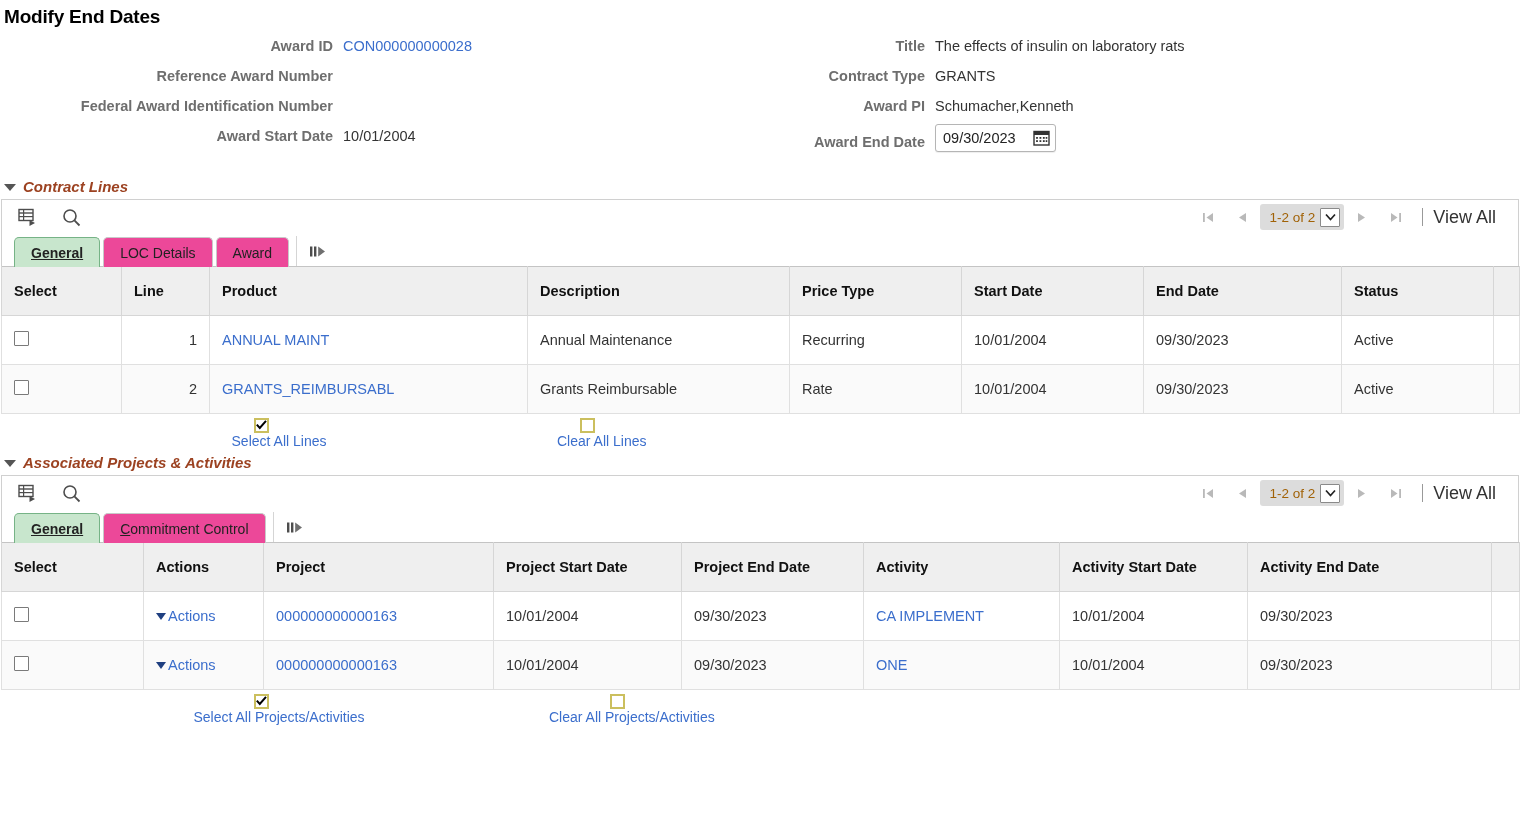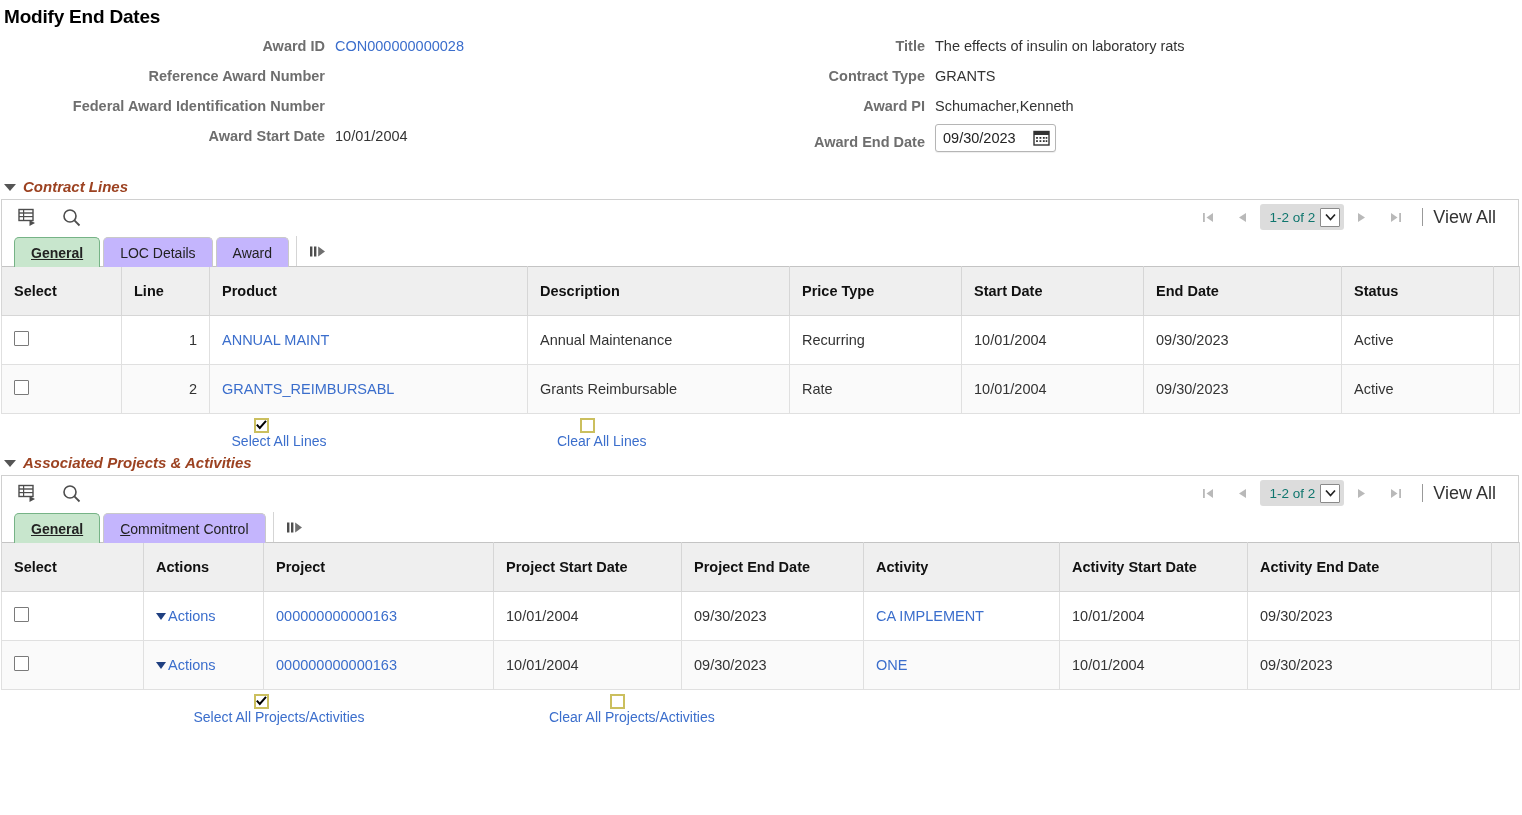--- a/index.html
+++ b/index.html
@@ -39,21 +39,21 @@
     color: #333;
     white-space: nowrap;
   }
   .flink {
     font-size: 14.5px;
     color: #3b6ecc;
     text-decoration: none;
     cursor: pointer;
   }
 
-  .hdr-left { position: absolute; left: 0; top: 0; width: 700px; }
+  .hdr-left { position: absolute; left: 8px; top: 0; width: 700px; }
   .hdr-left .fieldrow { margin-bottom: 14px; }
   .hdr-left .flabel { width: 335px; padding-right: 10px; }
 
   .hdr-right { position: absolute; left: 700px; top: 0; width: 620px; }
   .hdr-right .fieldrow { margin-bottom: 14px; }
   .hdr-right .flabel { width: 235px; padding-right: 10px; }
 
   
   .date-input-wrap {
     display: inline-flex;
@@ -133,21 +133,21 @@
   }
   .pg-box {
     display: flex; align-items: center;
     background: #dcdcdc;
     border-radius: 3px;
     height: 26px;
     padding: 0 4px 0 10px;
     gap: 5px;
     cursor: pointer;
   }
-  .pg-count { font-size: 13.5px; color: #0f766e; white-space: nowrap; }
+  .pg-count { font-size: 13.5px; color: #a16207; white-space: nowrap; }
   .pg-select {
     width: 20px; height: 19px;
     border: 1px solid #8a8a8a;
     background: #fff;
     display: flex; align-items: center; justify-content: center;
     border-radius: 1px;
   }
   .pg-sep {
     width: 1px; height: 18px; background: #999; margin: 0 10px;
   }
@@ -161,21 +161,21 @@
     display: flex;
     align-items: flex-end;
     padding-left: 12px;
     height: 32px;
     gap: 3px;
   }
   .tab {
     border: 1px solid #c9c9c9;
     border-bottom: 0;
     border-radius: 5px 5px 0 0;
-    background: #c4b5fd;
+    background: #ec4899;
     font-size: 14px;
     color: #222;
     padding: 0 16px;
     height: 30px;
     display: flex; align-items: center;
     cursor: pointer;
     position: relative;
     top: 1px;
   }
   .tab.active {

